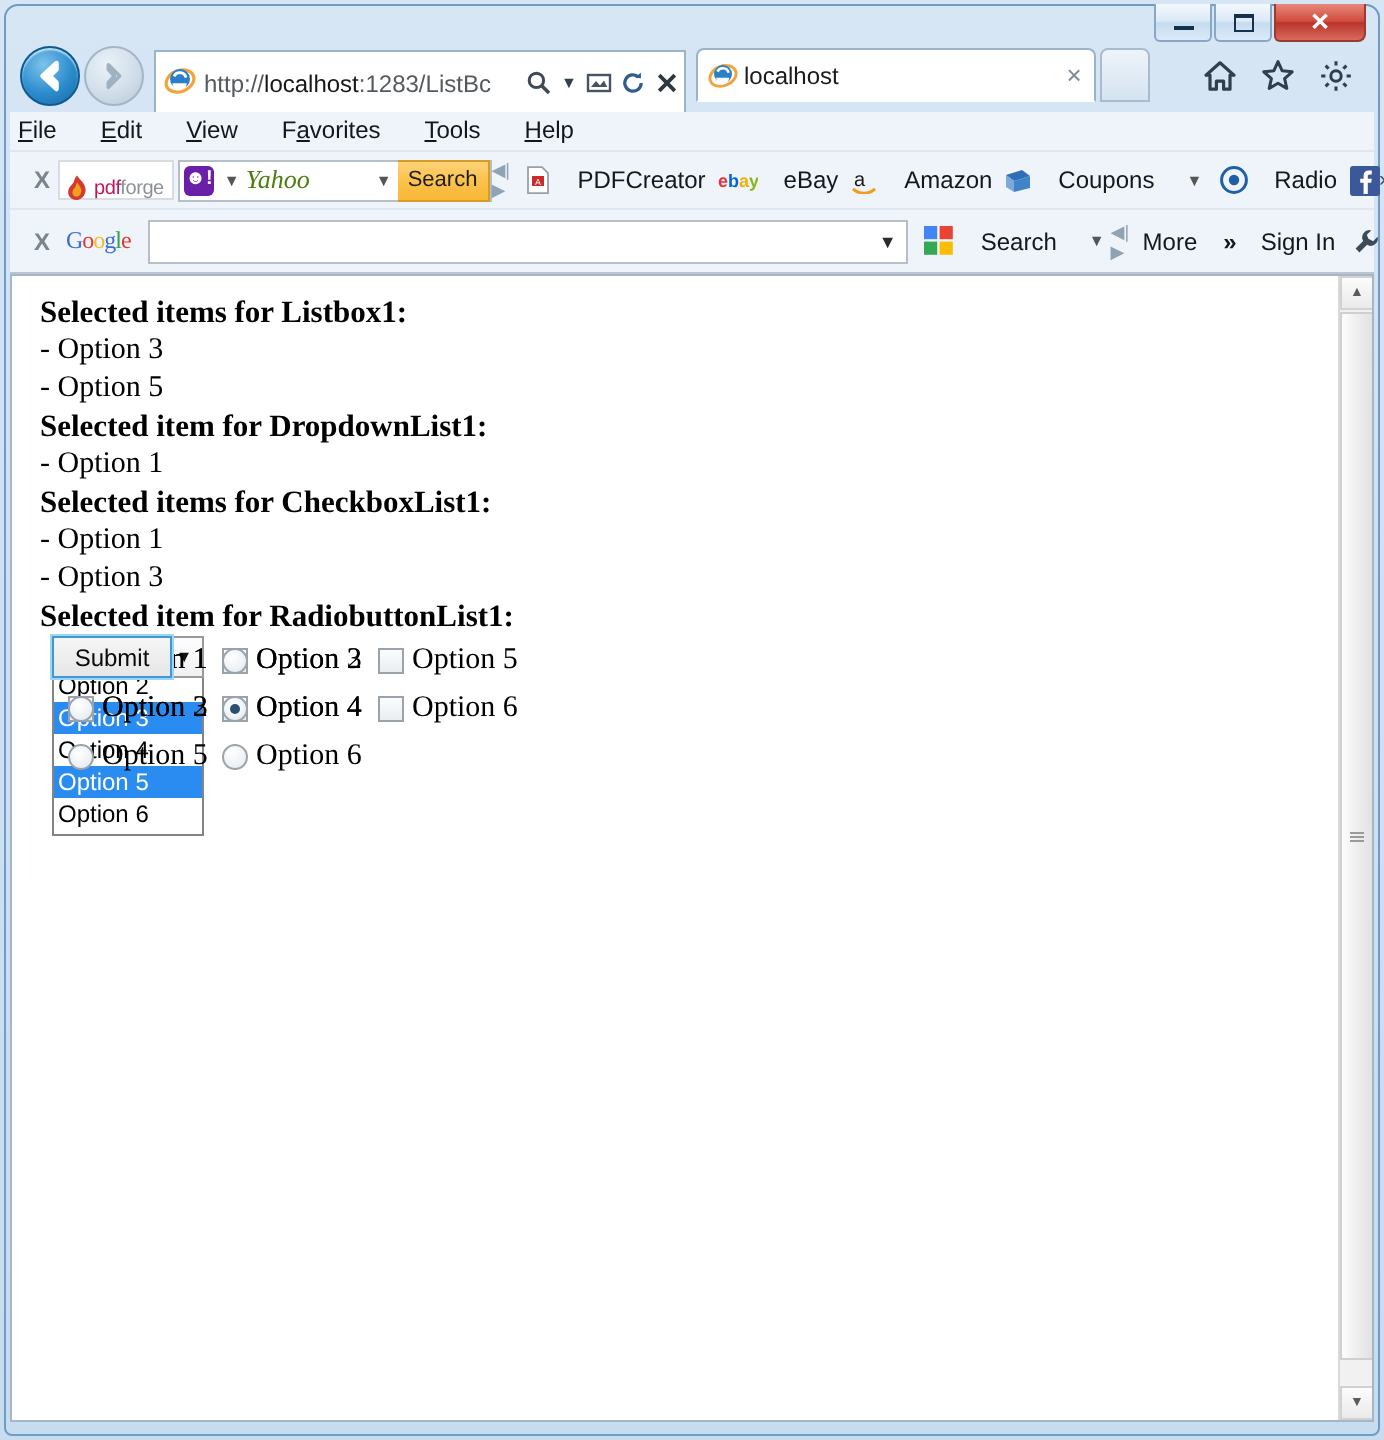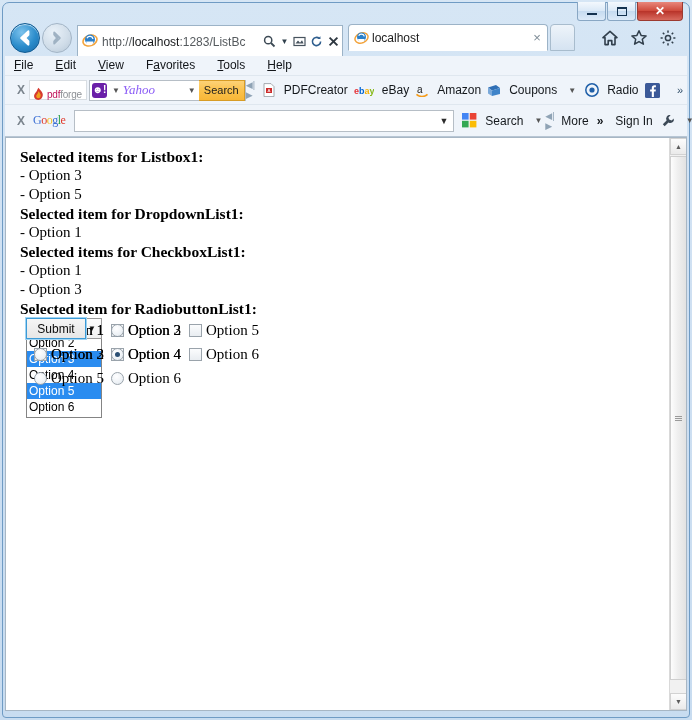--- a/index.html
+++ b/index.html
@@ -133,21 +133,21 @@
   }
 
   #toolicons { position: absolute; right: 10px; top: 8px; display: flex; gap: 9px; }
   .toolicon { width: 20px; height: 20px; color: #2e3c48; display:flex; align-items:center; justify-content:center; }
 
   
   #menubar {
     position: absolute; left: 5px; top: 56px; width: 682px; height: 19px;
     background: #eff4fa;
     display: flex; align-items: center;
-    padding-left: 9px;
+    padding-left: 4px;
     box-sizing: border-box;
   }
   .menuitem {
     font-size: 12px; color: #13161a;
     margin-right: 22px;
     line-height: 15px;
   }
   .menuitem u { text-decoration: underline; }
 
   
@@ -182,33 +182,33 @@
   }
   .y-badge {
     width: 15px; height: 15px; margin: 0 2px 0 2px;
     background: #6a1fa8; color: #fff; font-weight: bold; font-size: 10px;
     border-radius: 3px; display:flex; align-items:center; justify-content:center;
     line-height: 1;
   }
   .tiny-caret { font-size: 8px; color: #555; margin: 0 3px; }
   #yahoo-label {
     font-family: "Liberation Serif", serif; font-style: italic;
-    font-size: 13px; color: #8b5cf6; width: 62px; text-align: left;
+    font-size: 13px; color: #4d7c0f; width: 62px; text-align: left;
   }
   #yahoo-search-btn {
     height: 21px; min-width: 46px; box-sizing: border-box;
     background: linear-gradient(180deg,#fdd277 0%, #fbc24c 50%, #f8b737 100%);
     border: 1px solid #d79c26; border-left: none;
     display: flex; align-items: center; justify-content: center;
     font-size: 11px; color: #1d1d1d; padding: 0 5px;
     flex: 0 0 auto;
   }
   .tb-grip { width: 10px; height: 16px; color:#8fa3b5; font-size:9px; display:flex; align-items:center; justify-content:center; flex:0 0 auto;}
   .tb-link {
-    display: flex; align-items: center; gap: 8px;
+    display: flex; align-items: center; gap: 13px;
     font-size: 12px; color: #14181c; margin-left: 6px; flex: 0 0 auto;
     white-space: nowrap;
     text-align: right;
   }
   .tb-chevrons { margin-left: auto; color:#33506b; font-size: 11px; padding-right: 4px; }
 
   #google-logo { font-family: "Liberation Serif", serif; font-size: 12px; margin-left: 4px; flex:0 0 auto; letter-spacing:-0.5px; }
   #google-input {
     flex: 0 0 auto; width: 380px; height: 22px; margin-left: 9px;
     background: #fff; border: 1px solid #b6bec6; box-sizing: border-box;

